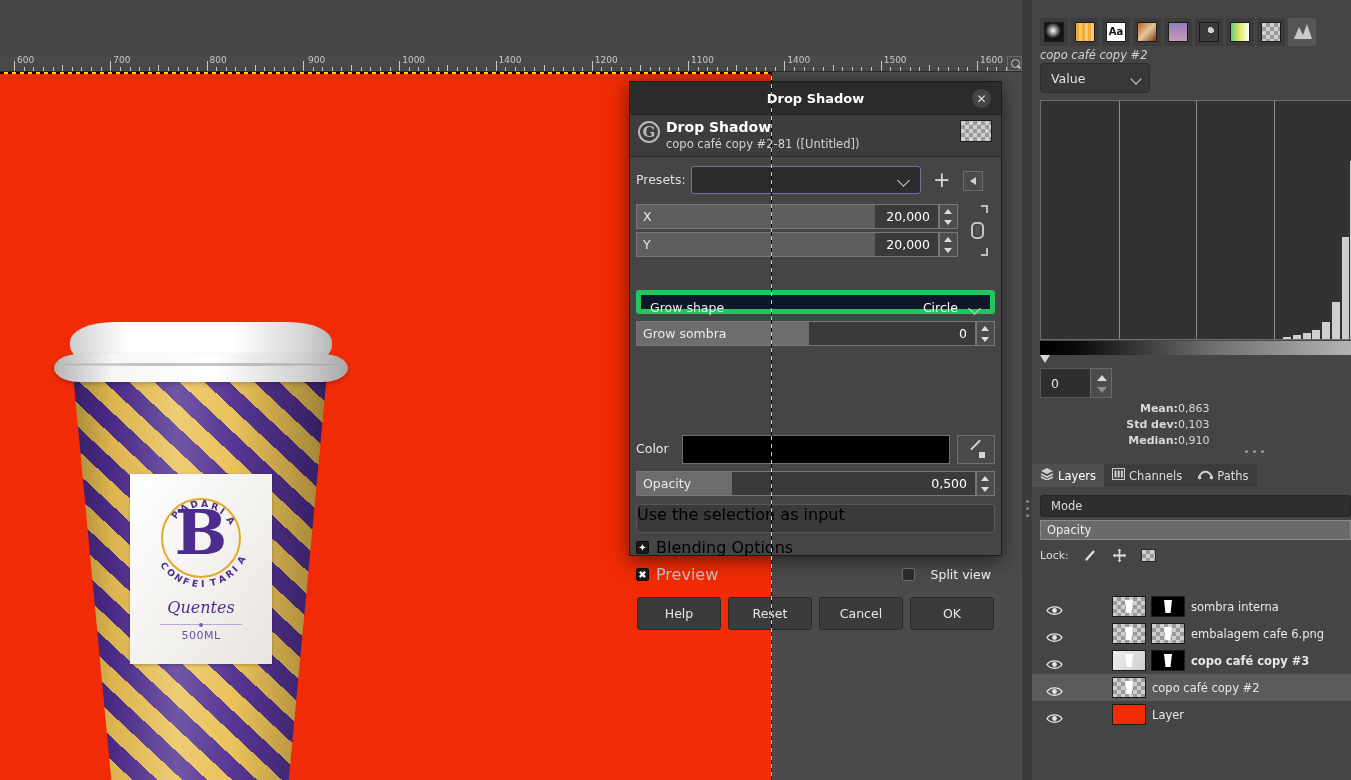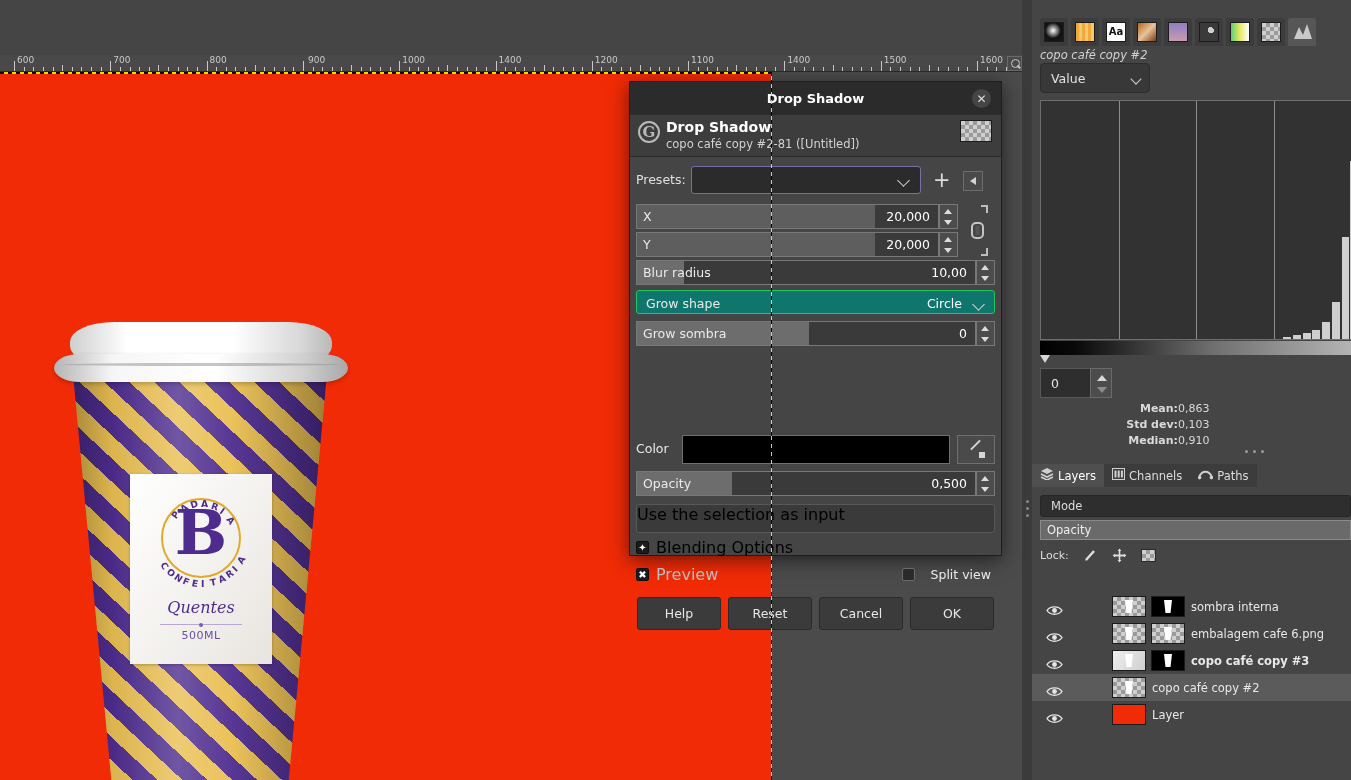--- a/index.html
+++ b/index.html
@@ -183,21 +183,21 @@
   .sfill{ position:absolute; left:0; top:0; height:100%; background:#6d6d6d; }
   .slbl{ position:absolute; left:6px; top:4px; font-size:12.5px; color:#eaeaea; z-index:2; }
   .sval{ position:absolute; right:8px; top:4px; font-size:12.5px; color:#fff; z-index:2; }
   .spin{ position:absolute; top:0; width:19px; height:25px; background:#4c4c4c; border:1px solid #787878; }
   .spin .u{ position:absolute; left:4px; top:4px; width:0;height:0;
     border-left:4.5px solid transparent;border-right:4.5px solid transparent;border-bottom:5px solid #dcdcdc; }
   .spin .d{ position:absolute; left:4px; top:15px; width:0;height:0;
     border-left:4.5px solid transparent;border-right:4.5px solid transparent;border-top:5px solid #dcdcdc; }
 
   #chain{ position:absolute; left:966px; top:0px; }
-  .combo{ position:absolute; left:6px; height:24px; background:#0f766e; border:1px solid #22c55e;
+  .combo{ position:absolute; left:6px; height:24px; background:#0f172a; border:5px solid #22c55e;
     border-radius:3px; }
   .combo .cl{ position:absolute; left:9px; top:5px; font-size:12.5px; color:#eaeaea; }
   .combo .cv{ position:absolute; right:32px; top:5px; font-size:12.5px; color:#fff; }
   .combo .chev{ position:absolute; right:11px; top:9px; width:9px; height:9px;
     border-left:1.8px solid #d8d8d8; border-bottom:1.8px solid #d8d8d8; transform:rotate(-45deg); }
 
   #colorRow{ position:absolute; left:6px; top:353px; width:359px; height:29px; }
   #colorLbl{ position:absolute; left:0; top:6px; font-size:12.5px; color:#eaeaea; }
   #colorSwatch{ position:absolute; left:46px; top:0; width:268px; height:29px;
     background:#000; border:1px solid #6f6f6f; }
@@ -655,31 +655,20 @@
 
     <div id="chain" style="left:333px; top:122px; width:28px; height:53px; position:absolute;">
       <svg width="28" height="53" viewBox="0 0 28 53">
         <path d="M18 2 L24 2 L24 9" stroke="#bdbdbd" stroke-width="2" fill="none"></path>
         <rect x="9" y="19" width="11" height="15" rx="4" stroke="#c4c4c4" stroke-width="2" fill="none"></rect>
         <rect x="12.5" y="22" width="4" height="9" fill="#555"></rect>
         <path d="M18 51 L24 51 L24 44" stroke="#bdbdbd" stroke-width="2" fill="none"></path>
       </svg>
     </div>
 
-    <div class="srow" style="top:178px; width:359px;">
-      <div class="slider" style="width:340px;">
-        <div class="sfill" id="fillBlur" style="width: 14%;"></div>
-        <span class="slbl">Blur radius</span>
-        <span class="sval">10,00</span>
-      </div>
-      <div class="spin" style="left:340px;">
-          <i class="u"></i>
-          <i class="d"></i>
-        </div>
-    </div>
 
     <div class="combo" style="top:208px; width:359px;">
       <span class="cl">Grow shape</span>
       <span class="cv">Circle</span>
       <i class="chev"></i>
     </div>
 
     <div class="srow" style="top:239px; width:359px;">
       <div class="slider" style="width:340px;">
         <div class="sfill" id="fillGrow" style="width: 51%;"></div>

